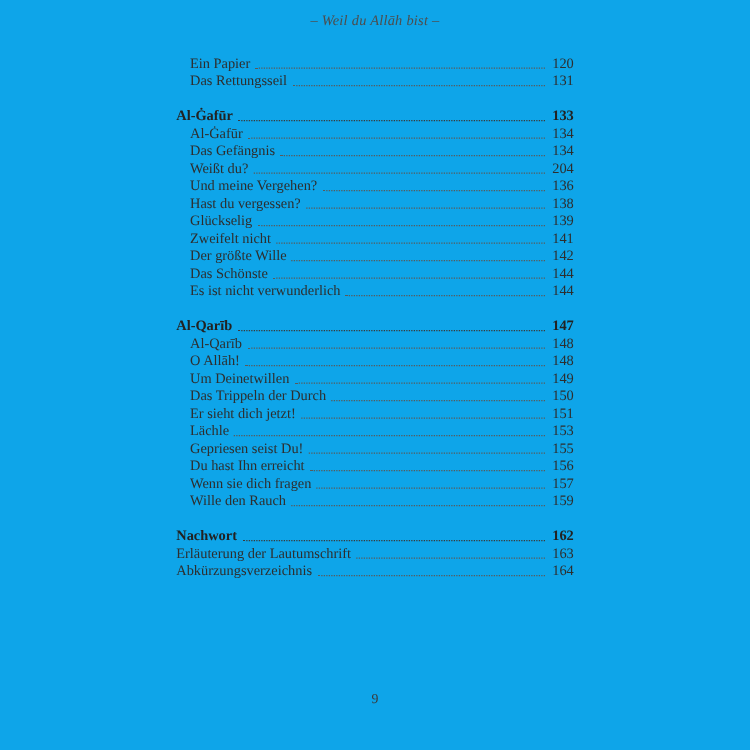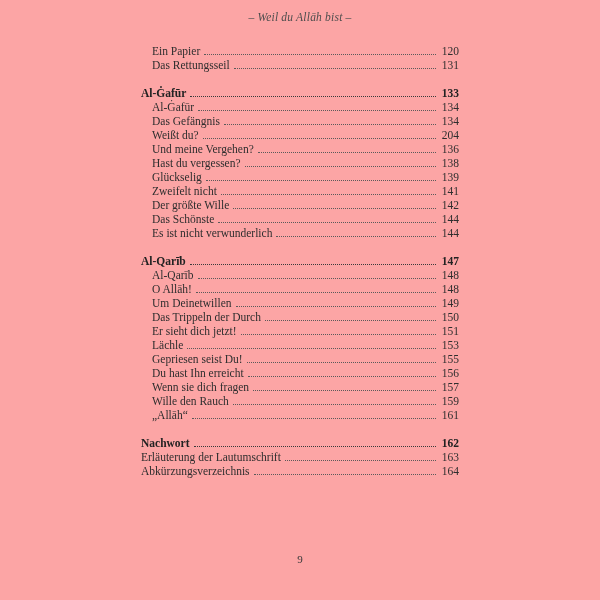--- a/index.html
+++ b/index.html
@@ -4,21 +4,21 @@
 <style>
   html, body {
     margin: 0;
     padding: 0;
     background: #ffffff;
   }
   .page {
     position: relative;
     width: 600px;
     height: 600px;
-    background: #fca5a5;
+    background: #0ea5e9;
     font-family: "Liberation Serif", "DejaVu Serif", serif;
     color: #2e2e2e;
     overflow: hidden;
   }
   .running-head {
     padding-top: 10px;
     text-align: center;
     font-style: italic;
     font-size: 11.5px;
     line-height: 14px;
@@ -204,25 +204,20 @@
         <div class="row sub">
           <span class="label">Wenn sie dich fragen</span>
           <span class="leader"></span>
           <span class="pagenum">157</span>
         </div>
         <div class="row sub">
           <span class="label">Wille den Rauch</span>
           <span class="leader"></span>
           <span class="pagenum">159</span>
         </div>
-        <div class="row sub">
-          <span class="label">„Allāh“</span>
-          <span class="leader"></span>
-          <span class="pagenum">161</span>
-        </div>
       </div>
       <div class="toc-group">
         <div class="row section">
           <span class="label">Nachwort</span>
           <span class="leader"></span>
           <span class="pagenum">162</span>
         </div>
         <div class="row plain">
           <span class="label">Erläuterung der Lautumschrift</span>
           <span class="leader"></span>

